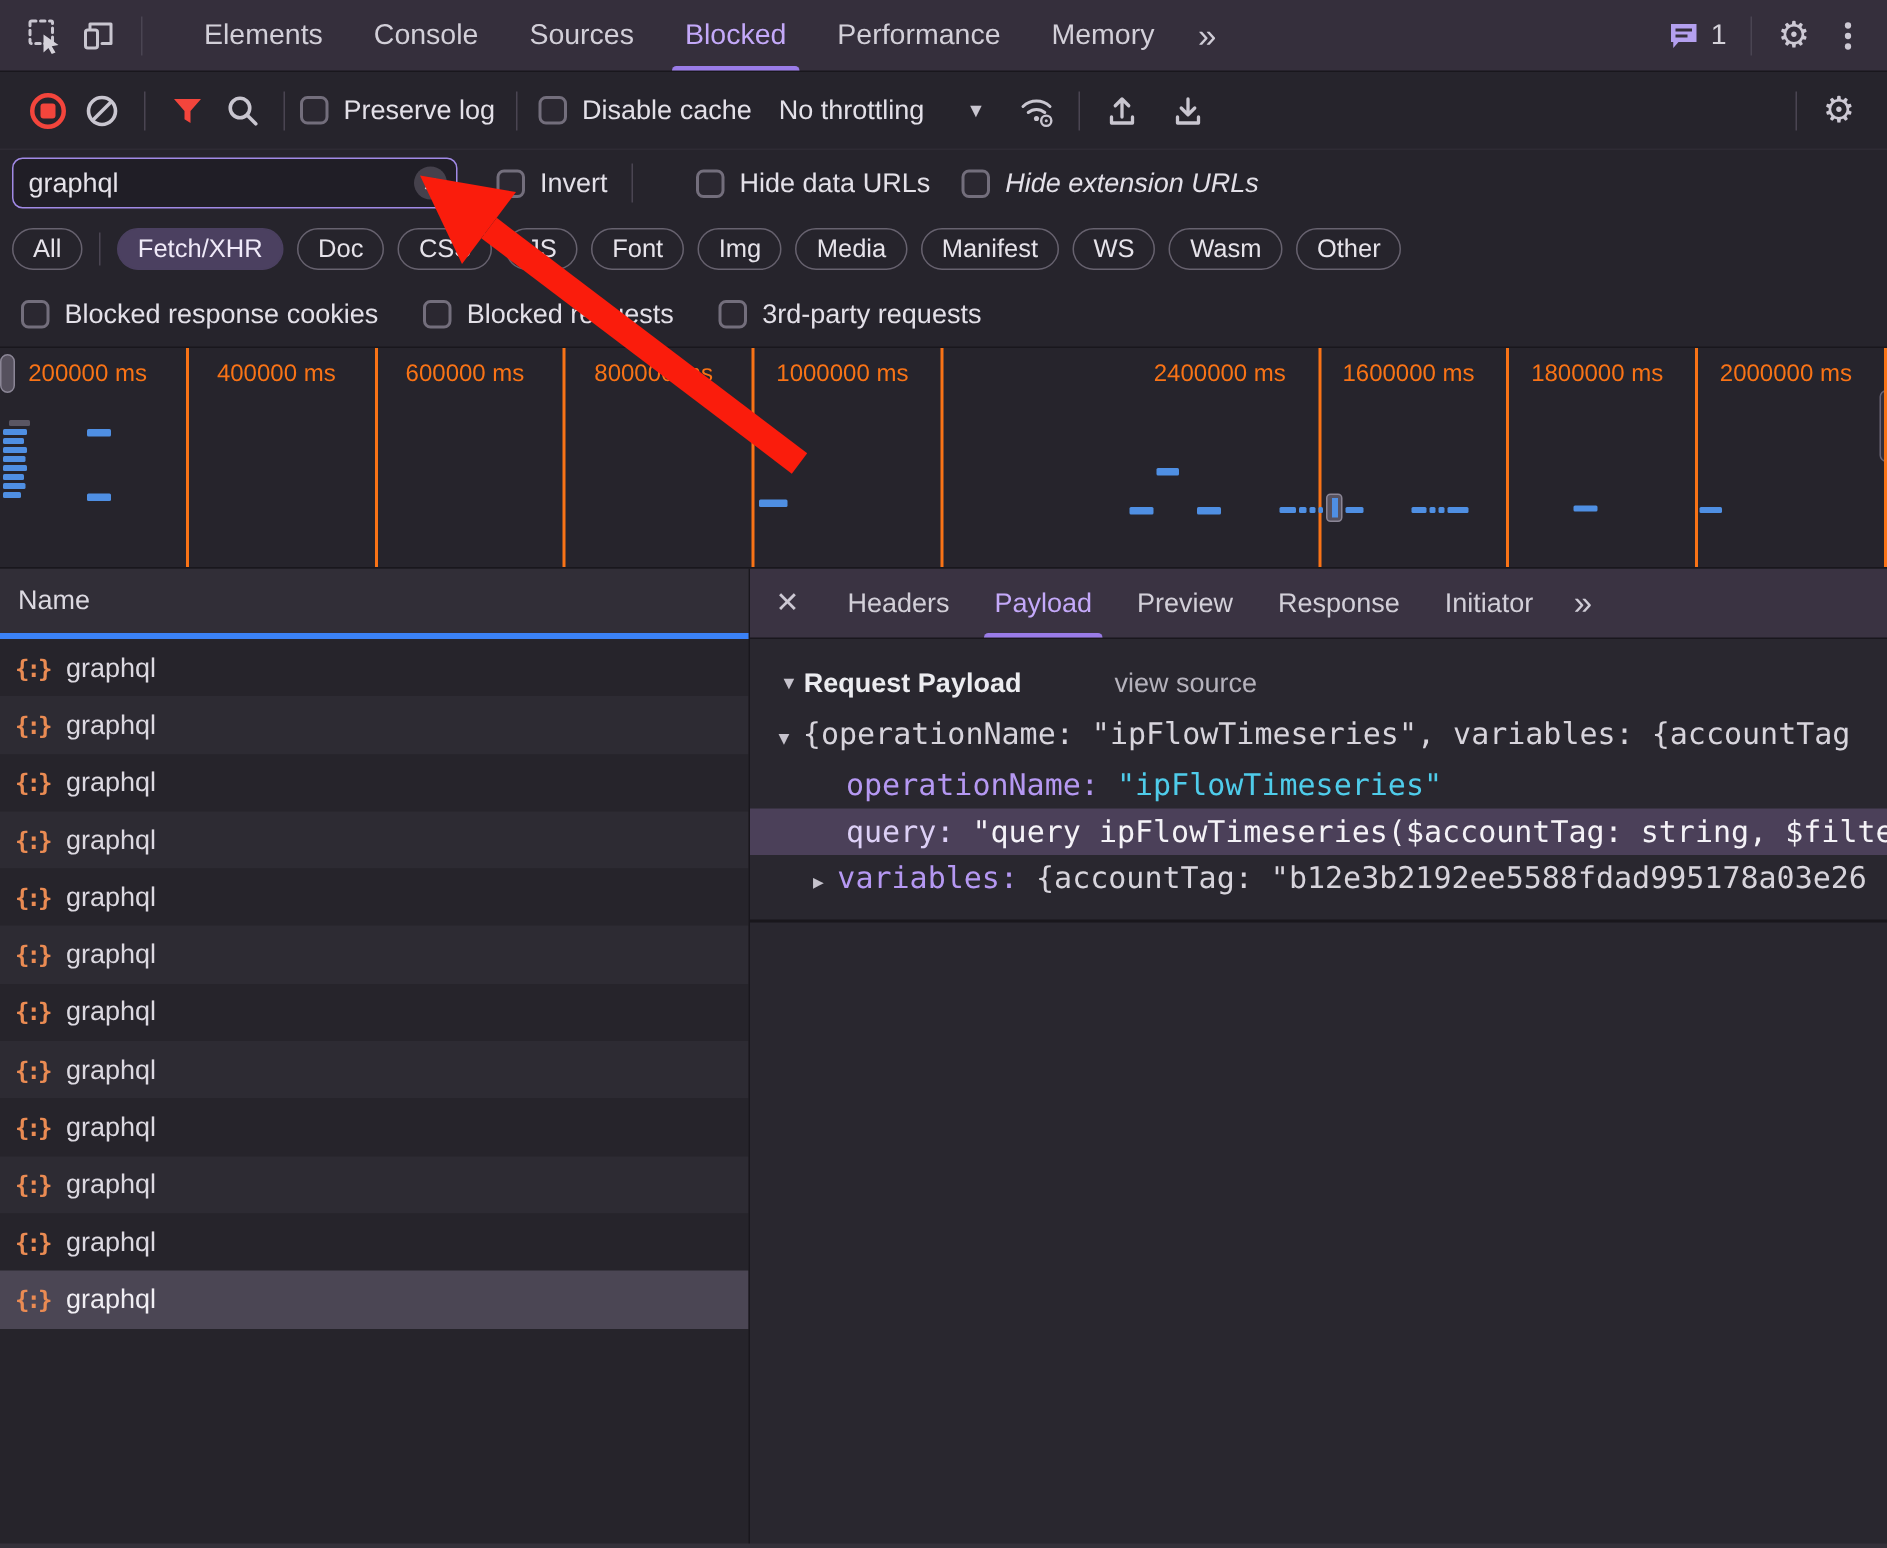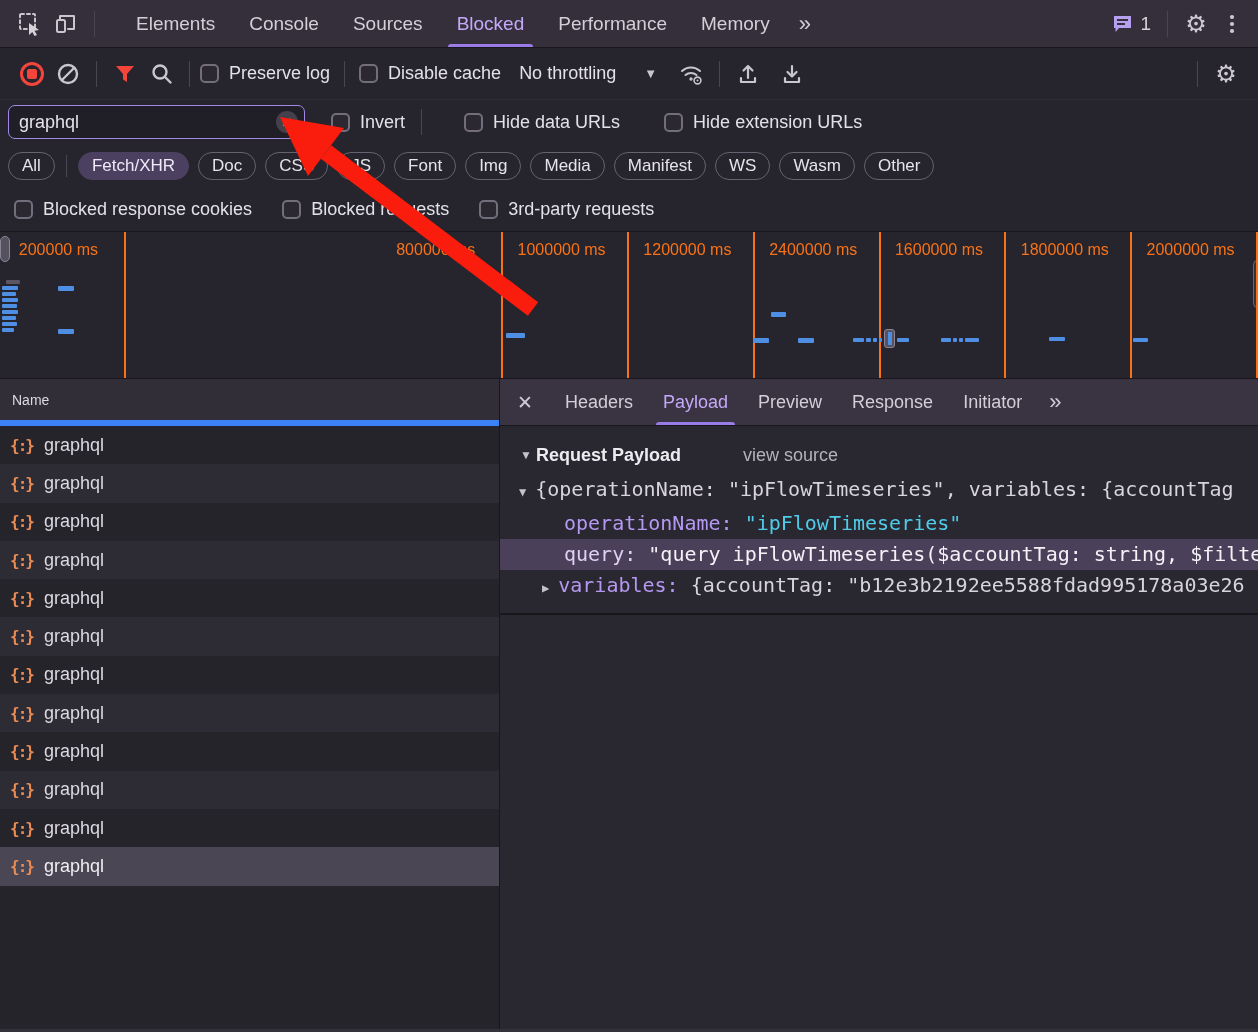--- a/index.html
+++ b/index.html
@@ -40,21 +40,21 @@
   
   .filter-row{ height:44px; background:#26242c; display:flex; align-items:center; padding-left:8px; }
   .filter-box{ position:relative; width:297px; height:34px; flex:none; }
   .filter-box input{ width:100%; height:100%; background:#201e26; border:1px solid #a18ae6;
     border-radius:7px; color:#e6e3ea; font-size:18px; padding:0 36px 0 10px; outline:none;
     font-family:"Liberation Sans", sans-serif; }
   .clear-x{ position:absolute; right:7px; top:6px; width:22px; height:22px; border-radius:50%;
     background:#45414c; color:#d3d0d9; font-size:13px; display:flex; align-items:center;
     justify-content:center; }
   .filter-row .chk-group{ margin-left:26px; }
-  .filter-row .chk-group + .chk-group{ margin-left:44px; }
+  .filter-row .chk-group + .chk-group{ margin-left:21px;font-style:italic; }
   
   .chips-row{ height:44px; background:#26242c; display:flex; align-items:center;
     padding-left:8px; gap:9px; }
   .chip{ border:1px solid #67626f; border-radius:15px; padding:3px 13px; font-size:17px;
     color:#e6e3ea; white-space:nowrap; background:transparent; }
   .chip.active{ background:#4b4060; border-color:#4b4060; color:#efe9f8; }
   .chip-div{ width:1px; height:22px; background:#4a4552; margin:0 2px; }
   
   .opts-row{ height:44px; background:#26242c; display:flex; align-items:center;
     padding-left:14px; gap:30px; border-bottom:1px solid #19171d; }
@@ -66,22 +66,22 @@
   .tbar.gray{ background:#5a5663; }
   .tbar.marker{ background:#57525f; border:1px solid #8b8696; border-radius:3px; }
   .tbar.marker i{ position:absolute; left:3px; top:2px; bottom:2px; width:4px; background:#4f8fe3; display:block; }
   .tl-pill-left{ position:absolute; left:0; top:4px; width:10px; height:26px; background:#56515e;
     border:1px solid #8b8696; border-radius:5px; }
   .tl-pill-right{ position:absolute; right:-4px; top:28px; width:9px; height:48px;
     border:1px solid #6a6575; border-radius:5px; background:#332f3b; }
   
   .panels{ display:flex; height:652px; }
   .left-panel{ width:500px; flex:none; border-right:1px solid #19171d; display:flex; flex-direction:column; background:#26242b; }
-  .name-header{ height:47px; background:#312e37; border-bottom:6px solid #3b82f6;
-    display:flex; align-items:center; padding-left:12px; font-size:14px; color:#dcd9e1; flex:none; }
+  .name-header{ height:47px; background:#312e37; border-bottom:4px solid #3b82f6;
+    display:flex; align-items:center; padding-left:12px; font-size:18px; color:#dcd9e1; flex:none; }
   .req-rows{ flex:1; overflow:hidden; }
   .req-row{ height:38.3px; display:flex; align-items:center; gap:10px; padding-left:10px;
     font-size:18px; color:#dcd9e1; }
   .req-row:nth-child(even){ background:#2d2b33; }
   .req-row:nth-child(odd){ background:#26242b; }
   .req-row.selected{ background:#4b4654; color:#f0eef3; }
   .json-ico{ font-family:"DejaVu Sans Mono", monospace; font-weight:bold; font-size:16px;
     color:#ea8b53; letter-spacing:-2px; width:24px; flex:none; }
   .right-panel{ flex:1; display:flex; flex-direction:column; background:#29272f; min-width:0; }
   .detail-tabs{ height:47px; background:#3a3342; border-bottom:1px solid #19171d;
@@ -277,23 +277,24 @@
       <div class="chk-group">
         <span class="chk"></span>
         <span class="tool-label">3rd-party requests</span>
       </div>
     </div>
 
   <div class="timeline" id="timeline">
     <span class="tl-pill-left"></span>
     <span class="tl-pill-right"></span>
   <div class="tseg" style="left: 0px; width: 125.8px;">200000 ms</div>
+      <div class="tseg" style="left: 125.8px; width: 125.8px;">400000 ms</div>
+      <div class="tseg" style="left: 251.6px; width: 125.8px;">600000 ms</div>
       <div class="tseg" style="left: 377.4px; width: 125.8px;">800000 ms</div>
       <div class="tseg" style="left: 503.2px; width: 125.8px;">1000000 ms</div>
-      <div class="tseg" style="left: 629px; width: 125.8px;">1200000 ms</div>
       <div class="tseg" style="left: 754.8px; width: 125.8px;">2400000 ms</div>
       <div class="tseg" style="left: 880.6px; width: 125.8px;">1600000 ms</div>
       <div class="tseg" style="left: 1006.4px; width: 125.8px;">1800000 ms</div>
       <div class="tseg" style="left: 1132.2px; width: 125.8px;">2000000 ms</div>
       <div class="tbar gray" style="left: 6px; top: 48px; width: 14px; height: 4px;"></div>
       <div class="tbar" style="left: 2px; top: 54px; width: 16px; height: 4px;"></div>
       <div class="tbar" style="left: 2px; top: 60px; width: 14px; height: 4px;"></div>
       <div class="tbar" style="left: 2px; top: 66px; width: 16px; height: 4px;"></div>
       <div class="tbar" style="left: 2px; top: 72px; width: 15px; height: 4px;"></div>
       <div class="tbar" style="left: 2px; top: 78px; width: 16px; height: 4px;"></div>

